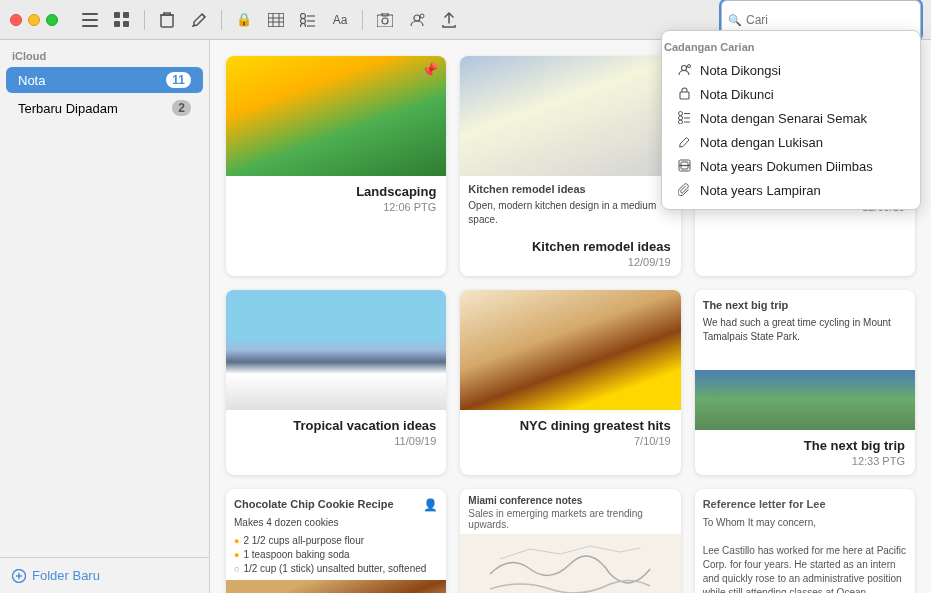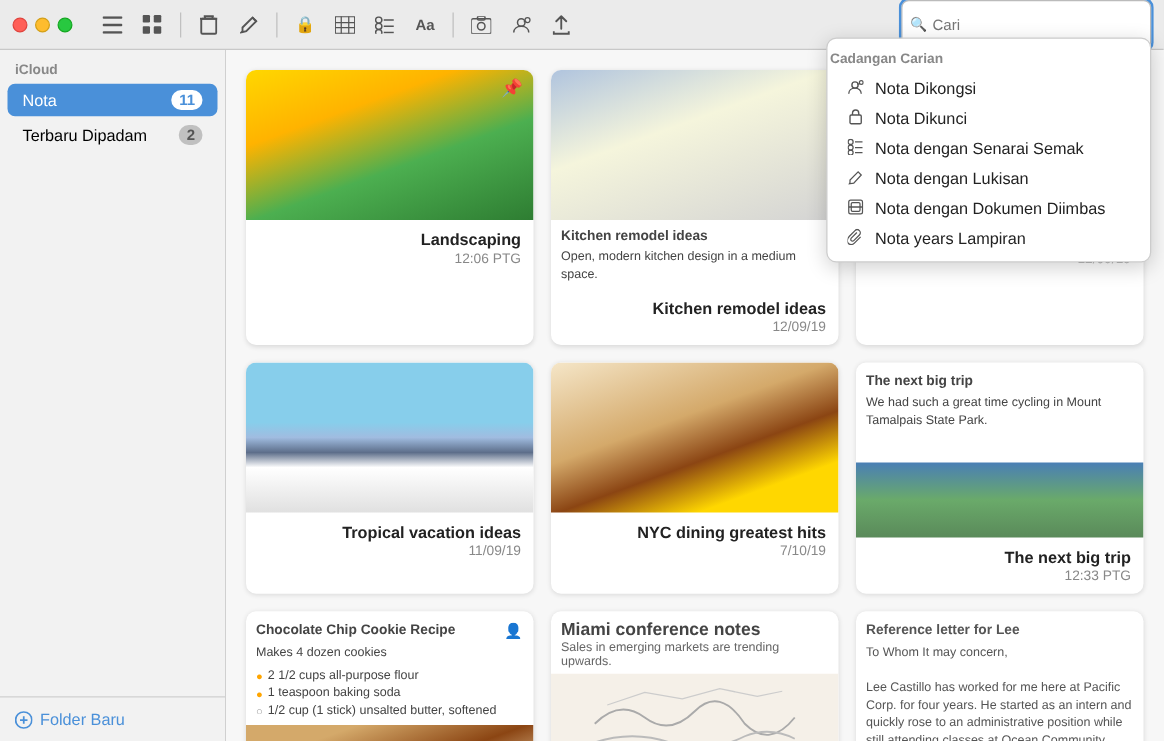--- a/index.html
+++ b/index.html
@@ -123,21 +123,21 @@
 
     
     .main {
       display: flex;
       flex: 1;
       overflow: hidden;
     }
 
     
     .sidebar {
-      width: 181px;
+      width: 210px;
       background: #f2f2f2;
       border-right: 1px solid #d0d0d0;
       display: flex;
       flex-direction: column;
       flex-shrink: 0;
     }
     .sidebar-section-title {
       font-size: 11px;
       color: #888;
       font-weight: 600;
@@ -330,21 +330,21 @@
     <button class="toolbar-icon-btn">
       <svg width="16" height="14" viewBox="0 0 16 14">
         <circle cx="3" cy="3" r="2.5" fill="none" stroke="#555" stroke-width="1.2"></circle>
         <line x1="7" y1="3" x2="15" y2="3" stroke="#555" stroke-width="1.2"></line>
         <circle cx="3" cy="8" r="2.5" fill="none" stroke="#555" stroke-width="1.2"></circle>
         <line x1="7" y1="8" x2="15" y2="8" stroke="#555" stroke-width="1.2"></line>
         <circle cx="3" cy="13" r="2.5" fill="none" stroke="#555" stroke-width="1.2"></circle>
         <line x1="7" y1="13" x2="15" y2="13" stroke="#555" stroke-width="1.2"></line>
       </svg>
     </button>
-    <button class="toolbar-icon-btn" style="font-size:12px;font-weight:700;">Aa</button>
+    <button class="toolbar-icon-btn" style="font-size:12px;font-weight:400;">Aa</button>
     <div class="toolbar-sep"></div>
     <button class="toolbar-icon-btn">
       <svg width="16" height="14" viewBox="0 0 16 14">
         <rect x="0" y="2" width="16" height="12" rx="1.5" fill="none" stroke="#555" stroke-width="1.2"></rect>
         <circle cx="8" cy="8" r="3" fill="none" stroke="#555" stroke-width="1.2"></circle>
         <rect x="5" y="0" width="6" height="3" rx="1" fill="none" stroke="#555" stroke-width="1.2"></rect>
       </svg>
     </button>
     <button class="toolbar-icon-btn">
       <svg width="16" height="16" viewBox="0 0 16 16">
@@ -411,21 +411,21 @@
         <span>Nota dengan Lukisan</span>
       </div>
       <div class="dropdown-item">
         <span class="dropdown-item-icon">
           <svg width="13" height="13" viewBox="0 0 13 13">
               <rect x="1" y="1" width="11" height="11" rx="1.5" fill="none" stroke="#555" stroke-width="1"></rect>
               <rect x="3" y="3" width="7" height="7" rx="1" fill="none" stroke="#555" stroke-width="1"></rect>
               <line x1="1" y1="6.5" x2="12" y2="6.5" stroke="#555" stroke-width="1.2"></line>
             </svg>
         </span>
-        <span>Nota dengan Dokumen Diimbas</span>
+        <span>Nota years Dokumen Diimbas</span>
       </div>
       <div class="dropdown-item">
         <span class="dropdown-item-icon">
           <svg width="13" height="13" viewBox="0 0 13 13">
               <path d="M10.5 6.5L5.5 11.5C4 13 1.5 13 0.5 11.5C-0.5 10 0 7.5 1.5 6L6 1.5C7 0.5 8.5 0.5 9.5 1.5C10.5 2.5 10.5 4 9.5 5L5 9.5C4.5 10 3.5 10 3 9.5C2.5 9 2.5 8 3 7.5L7.5 3" fill="none" stroke="#555" stroke-width="1"></path>
             </svg>
         </span>
         <span>Nota years Lampiran</span>
       </div>
     </div>
@@ -542,21 +542,21 @@
               <div style="display:flex;align-items:center;gap:4px;"><span style="color:#999;font-size:9px;">○</span> 1/2 cup (1 stick) unsalted butter, softened</div>
             </div>
           </div>
           <div class="note-image cookie-img" style="height:80px;"></div>
         </div>
 
       </div>
 
       <div class="note-card">
         <div class="note-image-wrapper">
-          <div style="padding:6px 8px 2px;font-size:14px;color:#444;font-weight:600;">Miami conference notes</div>
+          <div style="padding:6px 8px 2px;font-size:10px;color:#444;font-weight:600;">Miami conference notes</div>
           <div style="padding:0 8px 4px;font-size:10px;color:#666;">Sales in emerging markets are trending upwards.</div>
           <div class="note-image handwriting-img" style="height:80px;background:#f5f0e8;">
             <svg width="100%" height="80" viewBox="0 0 200 80">
               <path d="M20 40 Q40 20 60 35 Q80 50 100 30 Q120 10 140 40 Q160 60 180 35" fill="none" stroke="#aaa" stroke-width="1.5"></path>
               <path d="M20 55 Q50 45 80 55 Q110 65 140 50 Q160 42 180 52" fill="none" stroke="#bbb" stroke-width="1.5"></path>
               <path d="M30 25 L60 15 L90 20 L120 12 L150 18 L170 14" fill="none" stroke="#ccc" stroke-width="1"></path>
             </svg>
           </div>
         </div>
 

